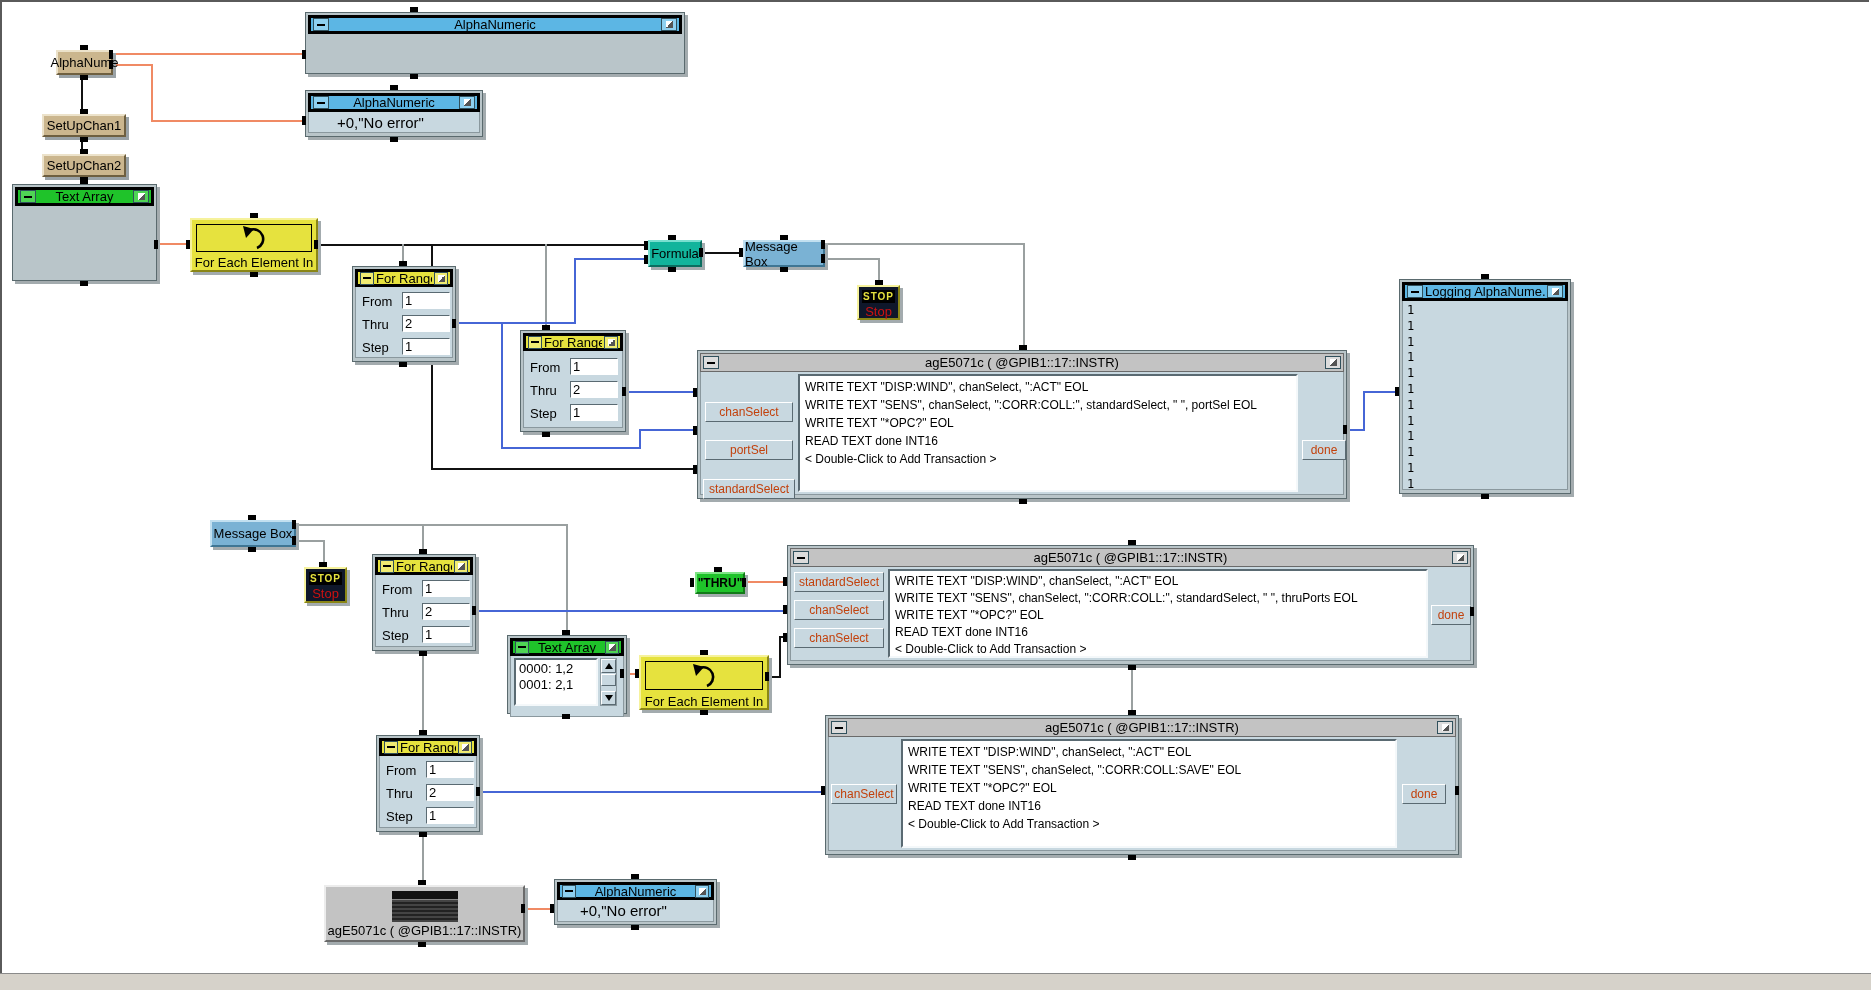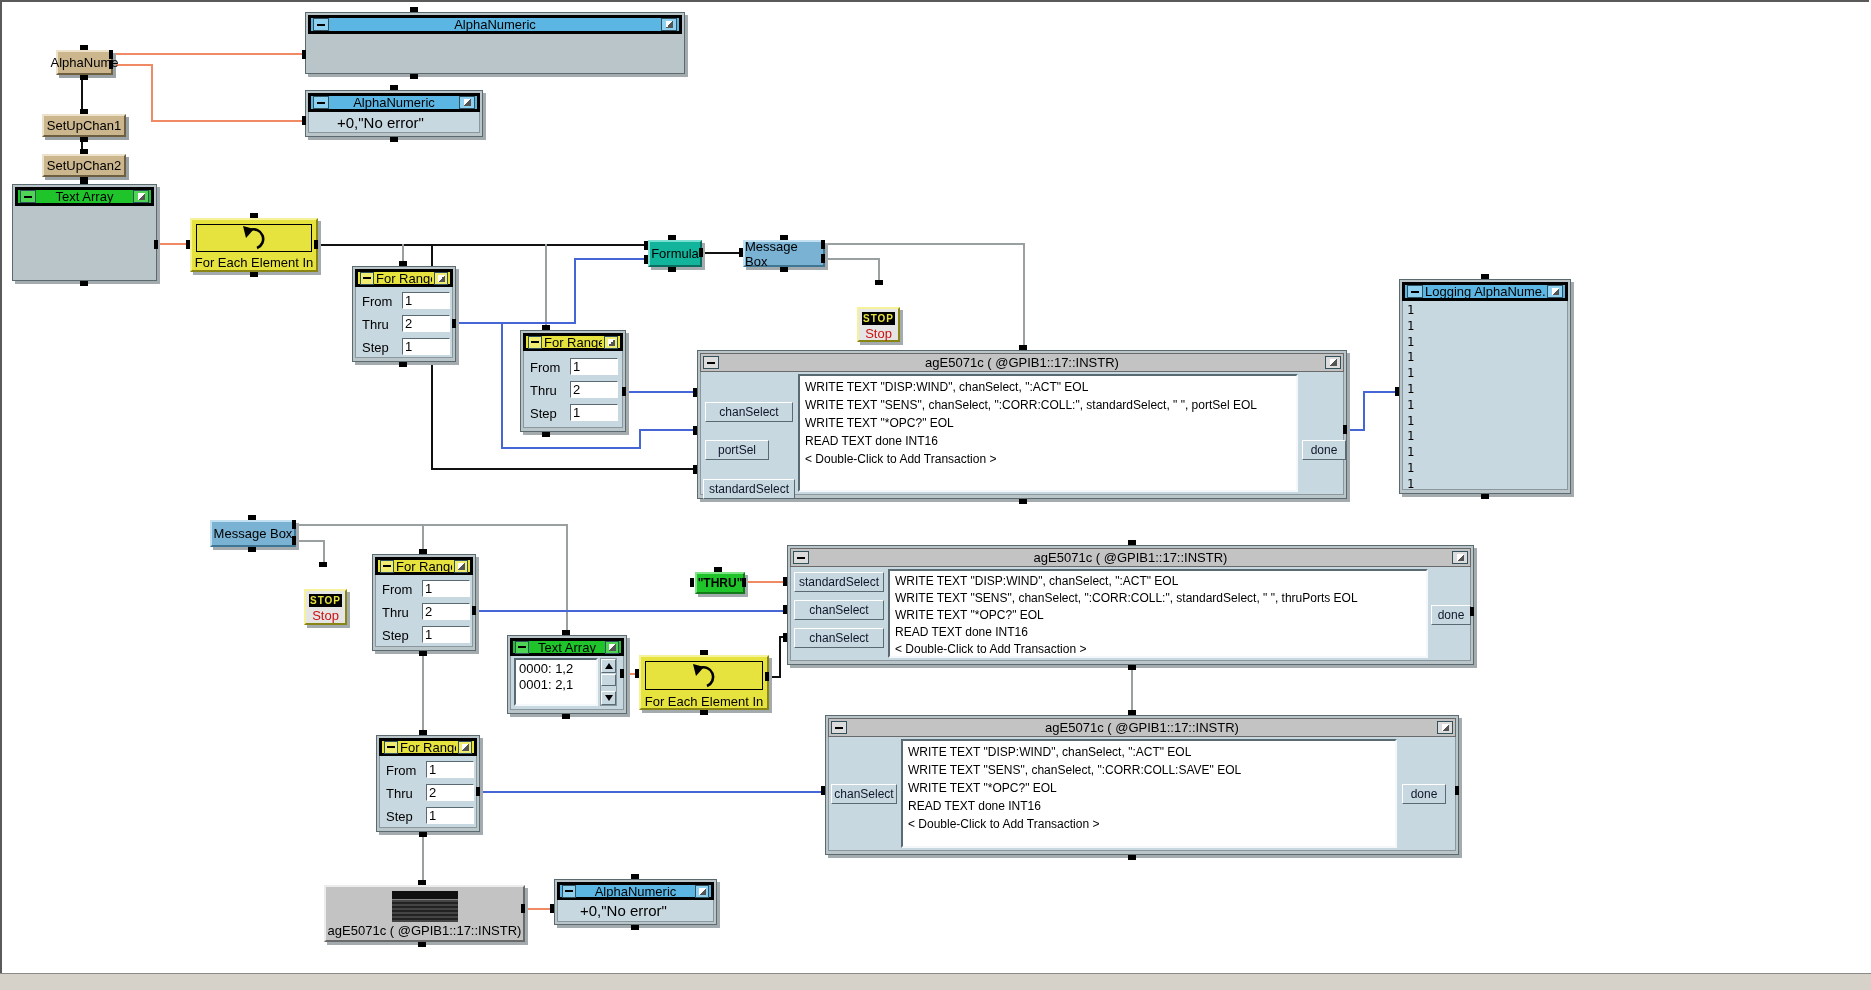--- a/index.html
+++ b/index.html
@@ -59,30 +59,30 @@
   .foreach{position:absolute;background:#e6e23e;border:2px solid;
     border-color:#f6f29c #8a8616 #8a8616 #f6f29c;box-shadow:3px 3px 0 #a3abae;box-sizing:border-box;}
   .fe-inner{position:absolute;left:4px;right:4px;top:4px;border:1px solid #000;display:flex;
     align-items:center;justify-content:center;box-sizing:border-box;}
   .fe-label{position:absolute;left:0;right:0;font-size:13px;color:#000;text-align:center;}
   
   .formula{background:#12b49c;border:2px solid;border-color:#7adfd0 #0b6e60 #0b6e60 #7adfd0;
     box-shadow:3px 3px 0 #a3abae;color:#000;font-size:13px;display:flex;align-items:center;justify-content:center;}
   .msgbox{background:#7ab2d4;border:2px solid;border-color:#c2e0f0 #3f7694 #3f7694 #c2e0f0;
     box-shadow:3px 3px 0 #a3abae;color:#000;font-size:13px;display:flex;align-items:center;justify-content:center;}
-  .stopbox{background:#e5e5e5;border:2px solid;border-color:#f6f29c #8a8616 #8a8616 #f6f29c;
-    box-shadow:3px 3px 0 #a3abae;margin-top:22px;}
+  .stopbox{background:#0f172a;border:2px solid;border-color:#f6f29c #8a8616 #8a8616 #f6f29c;
+    box-shadow:3px 3px 0 #a3abae;}
   .stopbadge{position:absolute;left:3px;top:3px;right:3px;height:13px;background:#000;color:#e6e23e;
     font-size:10px;font-weight:bold;display:flex;align-items:center;justify-content:center;letter-spacing:1px;}
   .stoplabel{position:absolute;left:0;right:0;top:17px;color:#cc1111;font-size:13px;text-align:center;}
   .thru{background:#1fc32a;border:2px solid;border-color:#7fe486 #127a19 #127a19 #7fe486;
     box-shadow:3px 3px 0 #a3abae;color:#000;font-size:12px;font-weight:bold;display:flex;align-items:center;justify-content:center;}
   
   .term{position:absolute;background:#c8d8e0;border:1px solid;border-color:#fff #5a6a72 #5a6a72 #fff;
-    font-size:12px;color:#0f172a;display:flex;align-items:center;justify-content:center;box-sizing:border-box;}
+    font-size:12px;color:#c2410c;display:flex;align-items:center;justify-content:center;box-sizing:border-box;}
   .txtarea{position:absolute;background:#fff;border:2px solid;border-color:#5a6a72 #f4f8fa #f4f8fa #5a6a72;
     font-size:12px;line-height:18px;color:#000;padding:2px 5px;white-space:nowrap;overflow:hidden;box-sizing:border-box;}
   .loglist{position:absolute;font-size:12px;line-height:15.8px;color:#000;font-family:"DejaVu Sans Mono",monospace;}
   
   .devicebox{position:absolute;background:#c3c3c3;border:2px solid;border-color:#ececec #6a6a6a #6a6a6a #ececec;
     box-shadow:3px 3px 0 #a3abae;box-sizing:border-box;}
   .devlabel{position:absolute;left:0;right:0;bottom:2px;font-size:13px;color:#000;text-align:center;white-space:nowrap;}
   .devface{position:absolute;background:#2e2e2e;
     background-image:repeating-linear-gradient(0deg,#444 0 2px,#222 2px 4px),repeating-linear-gradient(90deg,#3a3a3a 0 3px,#262626 3px 6px);}
   .devface-top{position:absolute;background:#111;border-bottom:1px solid #888;}
@@ -260,21 +260,21 @@
         </div>
       <div class="ttext">agE5071c ( @GPIB1::17::INSTR)</div>
       <div class="wbtn wbtn-gray">
           <div class="resz"></div>
         </div>
     </div>
     <div class="body-ltblue" style="height:123px">
       <div class="term" style="left:4px;top:30px;width:88px;height:20px">
           <span>chanSelect</span>
         </div>
-      <div class="term" style="left:4px;top:68px;width:64px;height:20px">
+      <div class="term" style="left:4px;top:68px;width:88px;height:20px">
           <span>portSel</span>
         </div>
       <div class="term" style="left:2px;top:107px;width:92px;height:20px">
           <span>standardSelect</span>
         </div>
       <div class="txtarea" style="left:97px;top:2px;width:500px;height:118px">
           <div>WRITE TEXT "DISP:WIND", chanSelect, ":ACT" EOL</div>
           <div>WRITE TEXT "SENS", chanSelect, ":CORR:COLL:", standardSelect, " ", portSel EOL</div>
           <div>WRITE TEXT "*OPC?" EOL</div>
           <div>READ TEXT done INT16</div>
@@ -350,21 +350,21 @@
   <div class="win" style="left:505px;top:633px;width:120px;height:79px">
     <div class="tbar t-green" style="height:18px">
       <div class="wbtn wbtn-green" style="width:14px">
           <div class="minbar"></div>
         </div>
       <div class="ttext">Text Array</div>
       <div class="wbtn wbtn-green" style="width:14px">
           <div class="resz"></div>
         </div>
     </div>
-    <div class="body-ltblue" style="height:54px">
+    <div class="body-ltblue" style="height:61px">
       <div class="listbox" style="left:3px;top:2px;width:84px;height:48px">
           <div>0000: 1,2</div>
           <div>0001: 2,1</div>
         </div>
       <div class="sbar" style="left:89px;top:2px;width:17px;height:48px">
         <div class="sbtn" style="top:0;height:14px">
             <div class="tri-up"></div>
           </div>
         <div class="sthumb" style="top:15px;height:12px"></div>
         <div class="sbtn" style="top:32px;height:14px">

